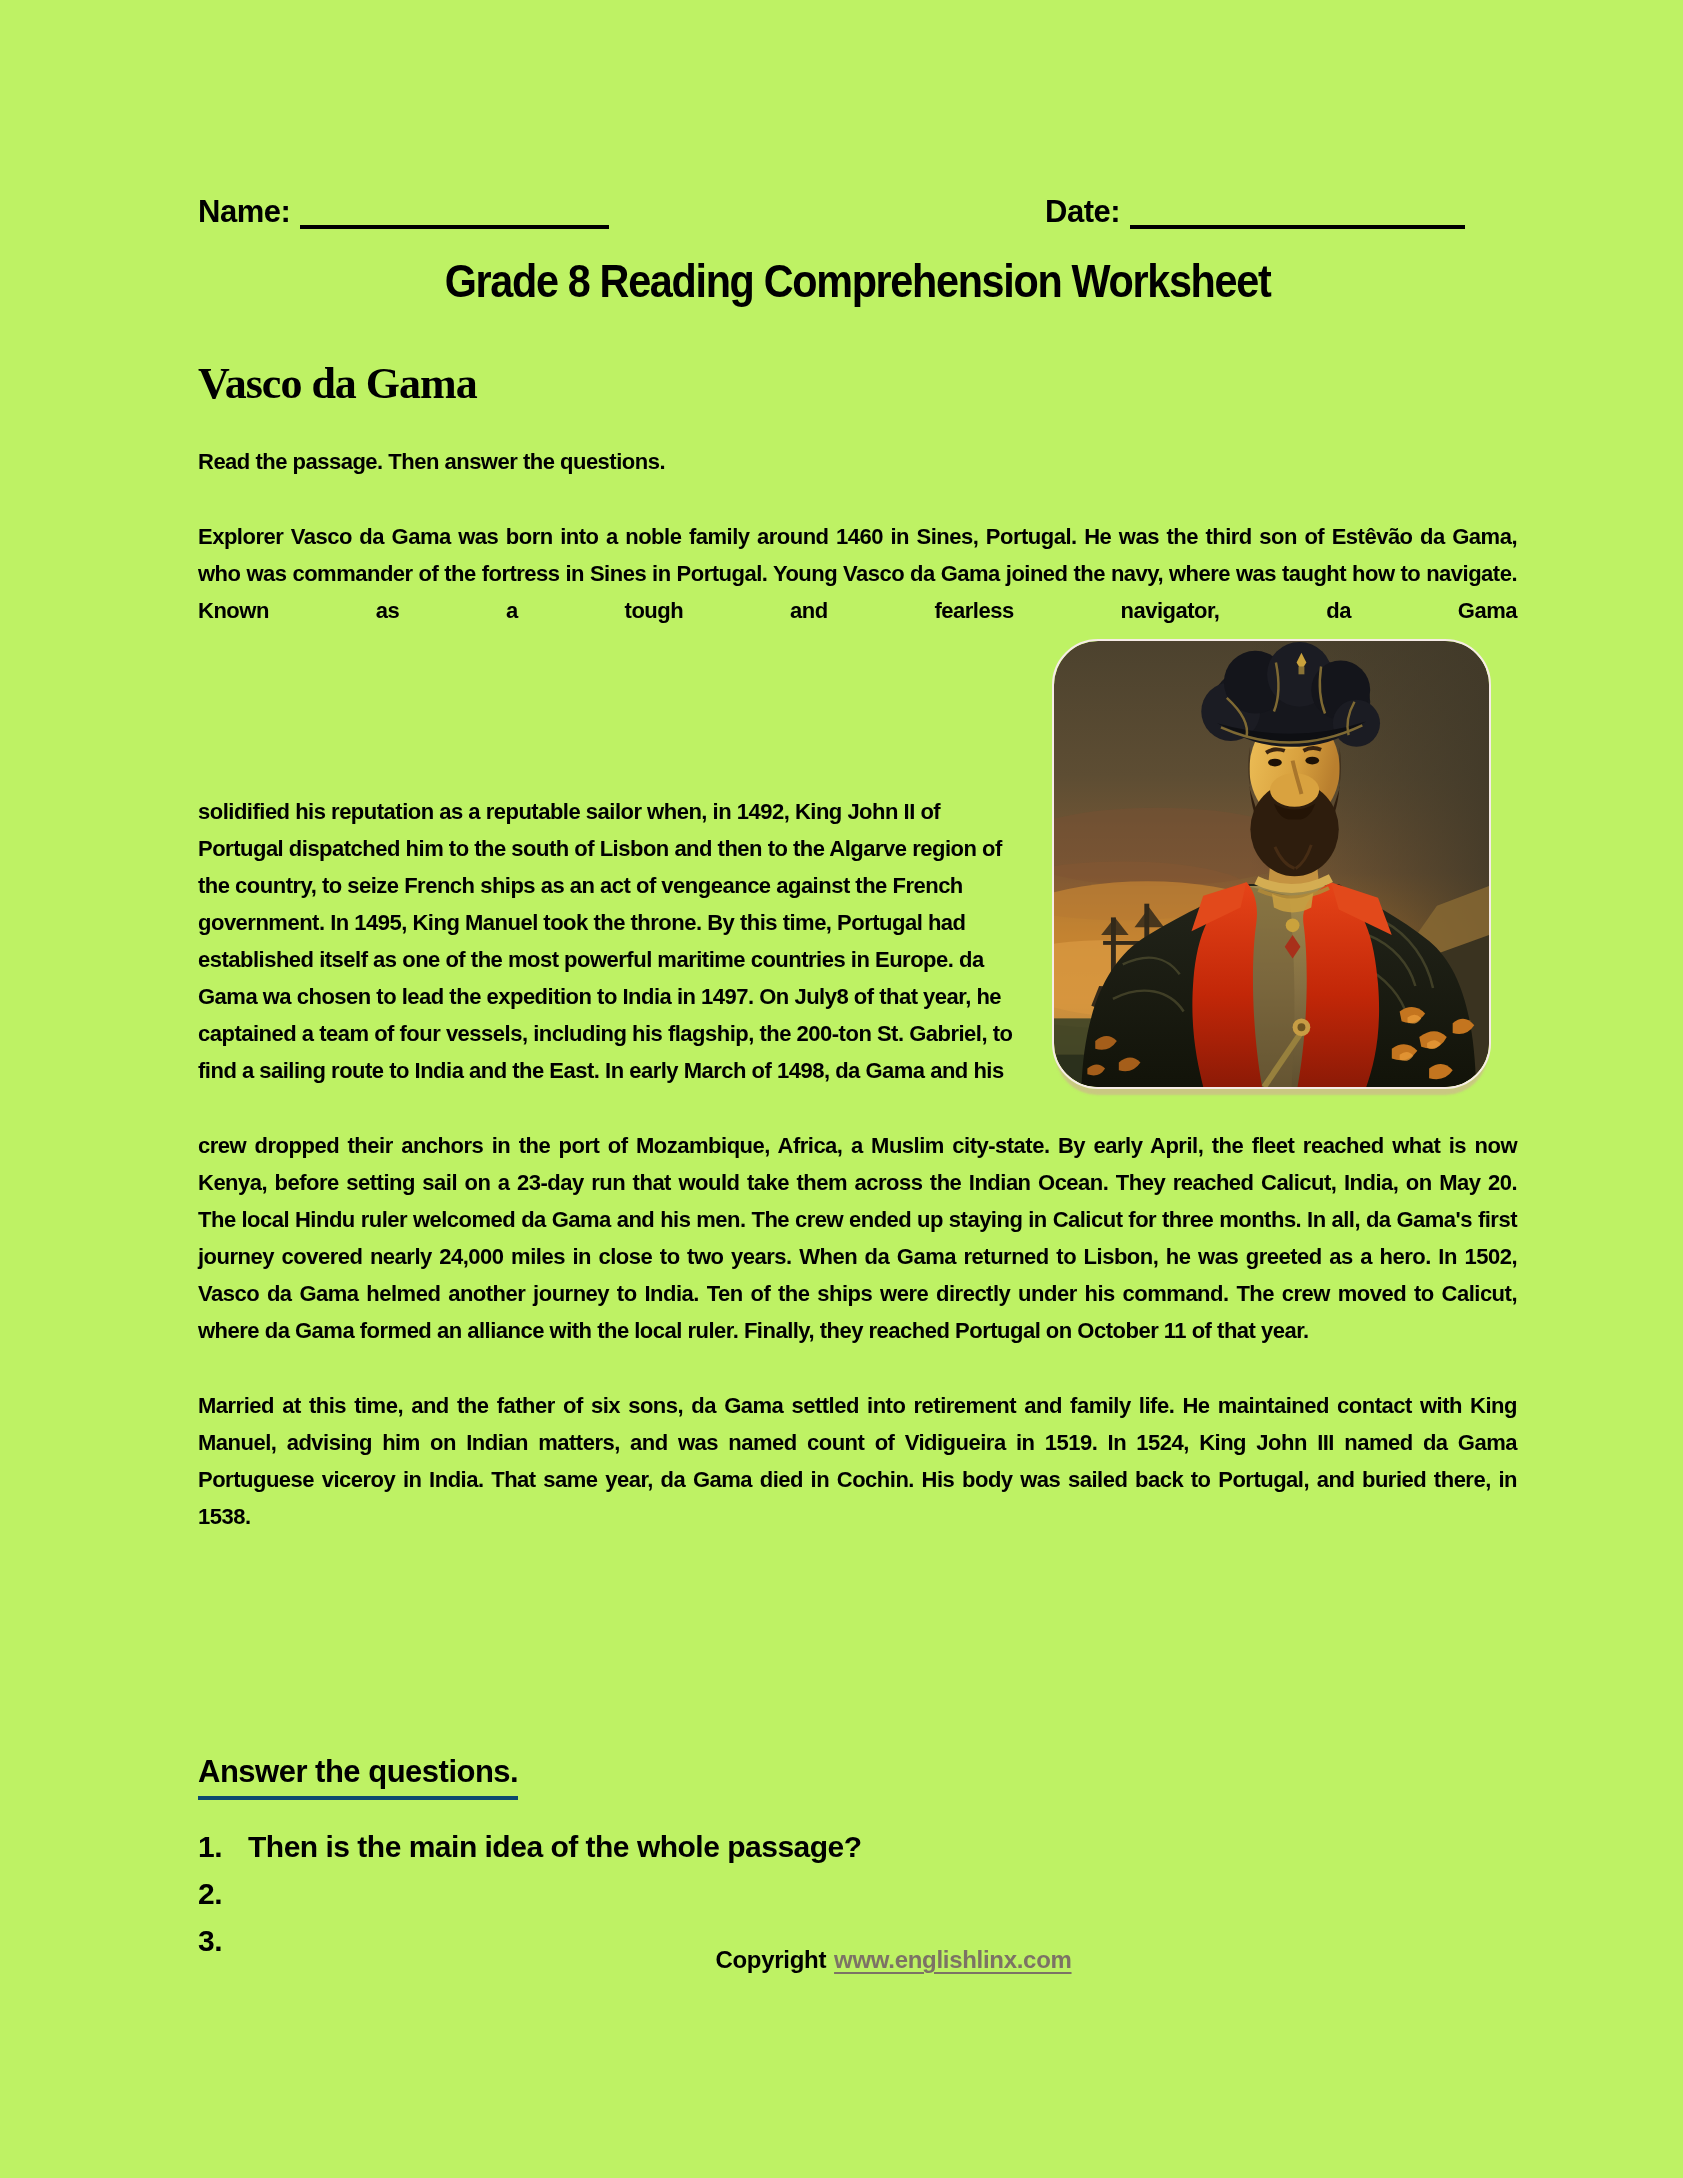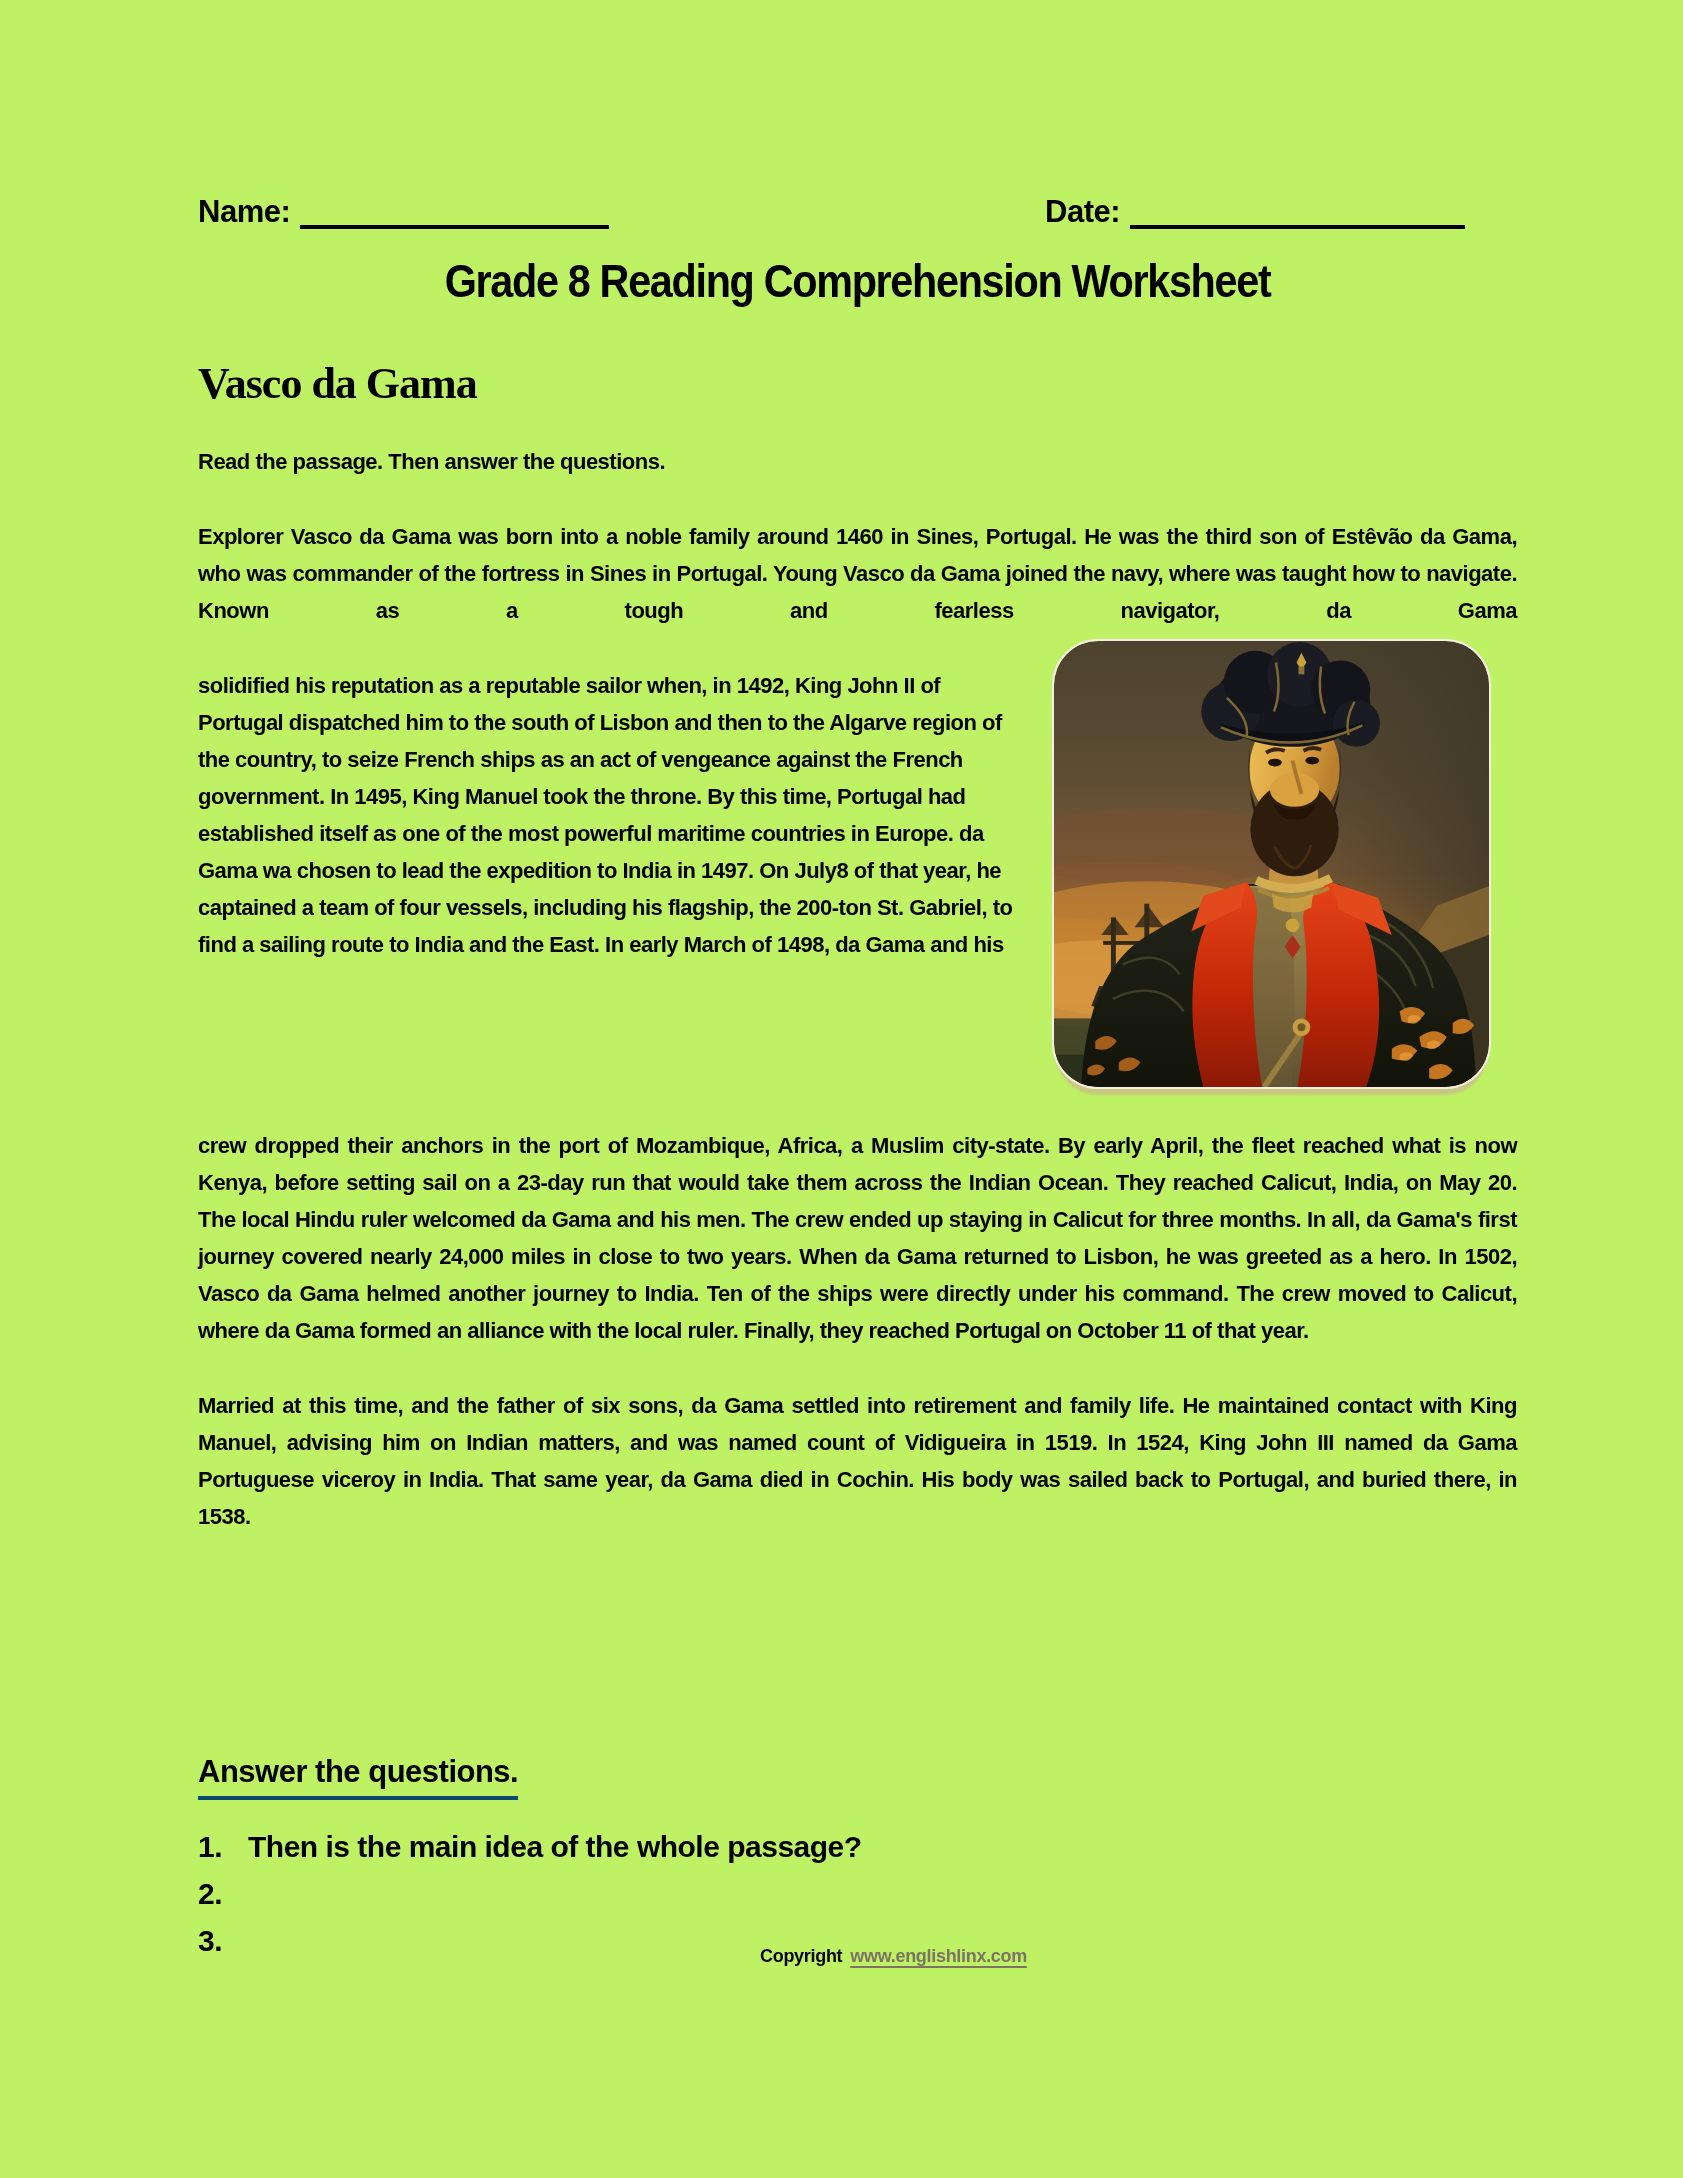--- a/index.html
+++ b/index.html
@@ -25,37 +25,37 @@
   }
   .subtitle{
     position:absolute;left:198px;top:358px;width:1319px;margin:0;text-align:left;
     font-family:"Liberation Serif","DejaVu Serif",serif;font-size:44px;letter-spacing:-1px;
   }
   
   .passage{position:absolute;left:198px;top:443px;width:1319px;}
   .instructions,.para{font-size:22px;line-height:37px;letter-spacing:-0.5px;}
   .para{text-align:justify;margin-top:38px;}
   .p1a{text-align-last:justify;}
-  .wrap-row{display:flex;align-items:flex-start;}
+  .wrap-row{display:flex;align-items:flex-end;}
   .beside{flex:0 0 826px;width:826px;text-align:left;text-align-last:left;}
   .portrait{
     flex:0 0 439px;width:439px;height:450px;margin-left:auto;margin-right:26px;margin-top:10px;
     border-radius:46px;overflow:hidden;border:2px solid #f6ebe6;
     box-shadow:0 9px 2px -3px rgba(209,165,153,0.55);
     box-sizing:border-box;
   }
   .portrait svg{display:block;width:100%;height:100%;}
   
   .questions-section{position:absolute;left:198px;top:1754px;width:1319px;}
   .q-heading{display:inline-block;font-size:31px;letter-spacing:-0.5px;border-bottom:4px solid #0c4a6e;padding-bottom:6px;}
   .q-list{margin-top:30px;}
   .q-item{display:flex;font-size:30px;line-height:33px;margin-bottom:14px;letter-spacing:-0.5px;}
   .q-num{flex:0 0 50px;}
   
-  .footer{position:absolute;left:234px;top:1946px;width:1319px;text-align:center;font-size:18px;letter-spacing:-0.3px;}
+  .footer{position:absolute;left:234px;top:1946px;width:1319px;text-align:center;font-size:24px;letter-spacing:-0.3px;}
   .footer .link{text-decoration:underline;text-decoration-thickness:2px;text-underline-offset:4px;margin-left:8px;}
 </style>
 </head>
 <body>
 
 <div class="page">
 
   <div class="header-row">
     <div class="field name-field">
       <span class="label">Name:</span><span class="fill-line name-line"></span>

